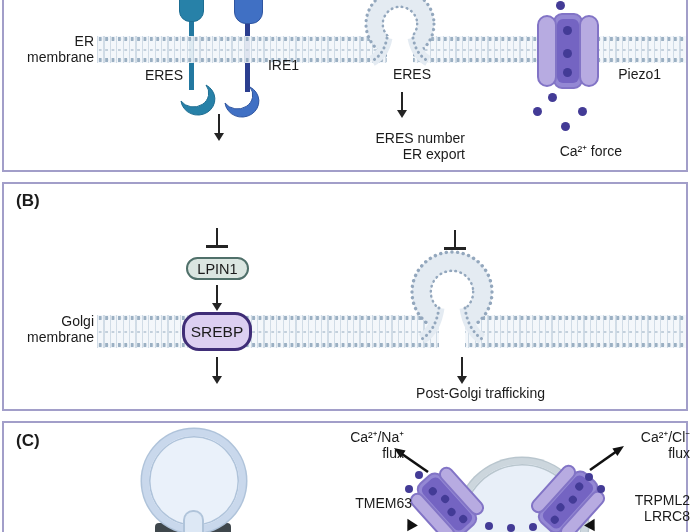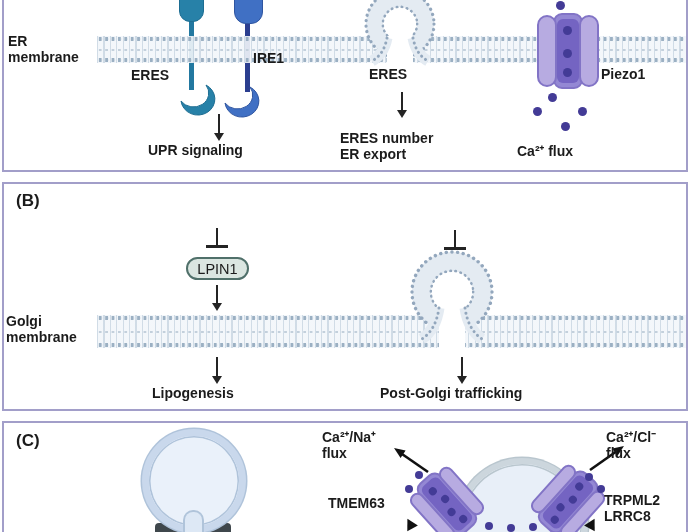--- a/index.html
+++ b/index.html
@@ -1,19 +1,19 @@
 <!DOCTYPE html>
 <html><head>
 <meta charset="utf-8">
 <style>
   html,body{margin:0;padding:0;background:#fff;}
   #page{position:relative;width:694px;height:532px;overflow:hidden;background:#fff;
         font-family:"Liberation Sans",sans-serif;color:#1b1b1b;}
   .panel{position:absolute;left:2px;width:686px;border:2px solid #a29ec9;background:#fff;box-sizing:border-box;}
-  .lbl{position:absolute;font-size:14px;line-height:1.16;text-align:left;white-space:pre-line;font-weight:bold;}
+  .lbl{position:absolute;font-size:14px;line-height:1.16;text-align:right;white-space:pre-line;}
   .tag{position:absolute;font-size:17px;font-weight:bold;}
   
   .membrane{position:absolute;height:27px;
     background:
       radial-gradient(circle 1.9px at 3.2px 3px, #9bb0c3 96%, transparent) 0 0/6.4px 6px repeat-x,
       radial-gradient(circle 1.9px at 3.2px 3px, #9bb0c3 96%, transparent) 0 100%/6.4px 6px repeat-x,
       radial-gradient(circle 1.3px at 3.2px 3px, #c3d0dc 96%, transparent) 0 50%/6.4px 6px repeat-x,
       repeating-linear-gradient(90deg, rgba(206,218,229,.95) 0 1.3px, rgba(242,246,250,.9) 1.3px 6.4px);}
   .varrow{position:absolute;width:2px;background:#242424;}
   .varrow::after{content:"";position:absolute;left:-4.5px;bottom:-8px;
@@ -52,24 +52,23 @@
   <div class="cap" style="left:179px;top:-12px;width:25px;height:34px;border-radius:11px;background:#2781a8;border:1.5px solid #1d6d92;"></div>
   <svg style="position:absolute;left:180px;top:84px;" width="38" height="34" viewBox="0 0 38 34">
     <path d="M26 1 A17 16 0 1 1 1 17 A12 11 0 0 0 26 1 Z" fill="#2781a8" stroke="#1d6d92" stroke-width="1"></path>
   </svg>
   <div class="lbl" style="left:131px;top:67px;width:52px;">ERES</div>
 
   <div class="cap" style="left:234px;top:-16px;width:29px;height:40px;border-radius:12px;background:#4070c4;border:1.5px solid #2f55a0;"></div>
   <svg style="position:absolute;left:224px;top:86px;" width="38" height="34" viewBox="0 0 38 34">
     <path d="M26 1 A17 16 0 1 1 1 17 A12 11 0 0 0 26 1 Z" fill="#4070c4" stroke="#2f55a0" stroke-width="1"></path>
   </svg>
-  <div class="lbl" style="left:253px;top:50px;width:46px;">IRE1</div>
+  <div class="lbl" style="left:253px;top:57px;width:46px;">IRE1</div>
 
   <div class="varrow" style="left:218px;top:114px;height:19px;"></div>
-  <div class="lbl" style="left:148px;top:142px;width:145px;">UPR signaling</div>
 
   <svg style="position:absolute;left:344px;top:-6px;" width="112" height="72" viewBox="0 0 112 72">
     <circle cx="56" cy="30" r="25.5" fill="none" stroke="#e4ebf2" stroke-width="17"></circle>
     <circle cx="56" cy="30" r="34" fill="none" stroke="#93a7bd" stroke-width="3.2" stroke-dasharray="0.1 5.4" stroke-linecap="round"></circle>
     <circle cx="56" cy="30" r="17" fill="none" stroke="#93a7bd" stroke-width="3" stroke-dasharray="0.1 5" stroke-linecap="round"></circle>
     <circle cx="56" cy="30" r="16" fill="#ffffff"></circle>
     <rect x="43" y="42" width="26" height="30" fill="#ffffff"></rect>
     <path d="M43 44 C41 54 37 62 28 67" fill="none" stroke="#e4ebf2" stroke-width="11"></path>
     <path d="M69 44 C71 54 75 62 84 67" fill="none" stroke="#e4ebf2" stroke-width="11"></path>
     <path d="M43 44 C41 54 37 62 28 67" fill="none" stroke="#93a7bd" stroke-width="3" stroke-dasharray="0.1 5" stroke-linecap="round"></path>
@@ -88,50 +87,50 @@
     <div class="ion" style="left:26px;top:13px;"></div>
     <div class="ion" style="left:26px;top:36px;"></div>
     <div class="ion" style="left:26px;top:55px;"></div>
   </div>
   <div class="lbl" style="left:601px;top:66px;width:60px;">Piezo1</div>
   <div class="ion" style="left:556px;top:1px;"></div>
   <div class="ion" style="left:548px;top:93px;"></div>
   <div class="ion" style="left:533px;top:107px;"></div>
   <div class="ion" style="left:578px;top:107px;"></div>
   <div class="ion" style="left:561px;top:122px;"></div>
-  <div class="lbl" style="left:517px;top:143px;width:105px;">Ca²⁺ flux</div>
+  <div class="lbl" style="left:517px;top:143px;width:105px;">Ca²⁺ force</div>
 
   <div class="panel" style="top:182px;height:229px;"></div>
   <div class="tag" style="left:16px;top:191px;">(B)</div>
 
   <div class="tbar" style="left:216px;top:228px;height:18px;"></div>
   <div class="pill" style="left:186px;top:257px;width:63px;height:23px;border-radius:12px;background:#dbe6e1;border:2.5px solid #50706a;">LPIN1</div>
   <div class="varrow" style="left:216px;top:285px;height:18px;"></div>
 
   <div class="membrane" style="left:97px;top:315px;width:589px;height:33px;"></div>
   <div class="lbl" style="left:6px;top:313px;width:88px;">Golgi
 membrane</div>
 
+  <div class="pill" style="left:182px;top:312px;width:70px;height:39px;border-radius:17px;background:#dccff1;border:3px solid #3f2d77;font-size:15.5px;">SREBP</div>
 
   <div class="tbar" style="left:454px;top:230px;height:18px;"></div>
 
   <svg style="position:absolute;left:398px;top:246px;" width="112" height="104" viewBox="0 0 112 104">
     <circle cx="54" cy="46" r="30.5" fill="none" stroke="#e4ebf2" stroke-width="19"></circle>
     <circle cx="54" cy="46" r="40" fill="none" stroke="#93a7bd" stroke-width="3.4" stroke-dasharray="0.1 5.6" stroke-linecap="round"></circle>
     <circle cx="54" cy="46" r="21" fill="none" stroke="#93a7bd" stroke-width="3" stroke-dasharray="0.1 5" stroke-linecap="round"></circle>
     <circle cx="54" cy="46" r="20" fill="#ffffff"></circle>
     <rect x="41" y="60" width="26" height="42" fill="#ffffff"></rect>
     <path d="M41 62 C39 76 34 86 24 93" fill="none" stroke="#e4ebf2" stroke-width="11"></path>
     <path d="M67 62 C69 76 74 86 84 93" fill="none" stroke="#e4ebf2" stroke-width="11"></path>
     <path d="M41 62 C39 76 34 86 24 93" fill="none" stroke="#93a7bd" stroke-width="3" stroke-dasharray="0.1 5" stroke-linecap="round"></path>
     <path d="M67 62 C69 76 74 86 84 93" fill="none" stroke="#93a7bd" stroke-width="3" stroke-dasharray="0.1 5" stroke-linecap="round"></path>
   </svg>
 
   <div class="varrow" style="left:216px;top:357px;height:19px;"></div>
-  <div class="lbl" style="left:152px;top:385px;width:130px;">Lipogenesis</div>
   <div class="varrow" style="left:461px;top:357px;height:19px;"></div>
   <div class="lbl" style="left:380px;top:385px;width:165px;">Post-Golgi trafficking</div>
 
   <div class="panel" style="top:421px;height:119px;"></div>
   <div class="tag" style="left:16px;top:431px;">(C)</div>
 
   <div class="mini-arrow" style="left:0;top:0;border:none;position:absolute;"></div>
   <div style="position:absolute;left:155px;top:523px;width:76px;height:9px;background:#3f474c;border-radius:4px 4px 0 0;"></div>
   <div style="position:absolute;left:142px;top:429px;width:104px;height:104px;border-radius:50%;
               background:#eaf1fa;border:7px solid #c9d8ec;box-sizing:border-box;

